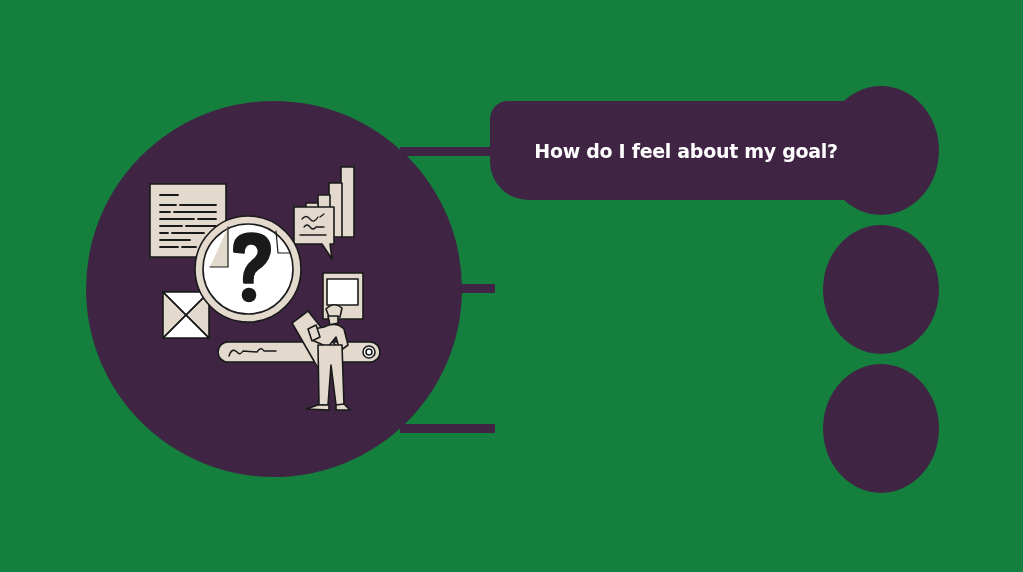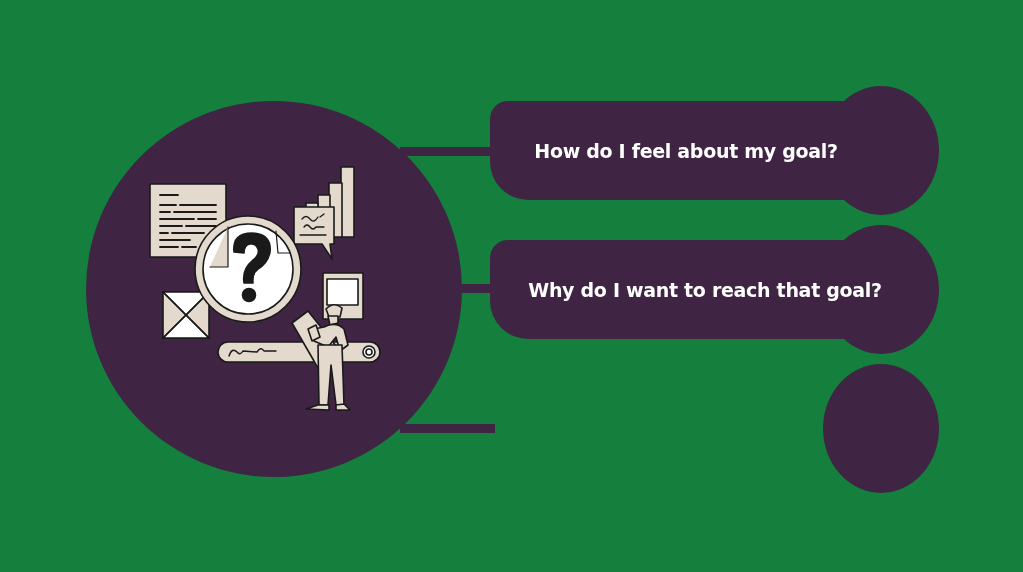--- a/index.html
+++ b/index.html
@@ -162,19 +162,16 @@
       </g>
     </g>
   </svg>
 
   <div class="card-end" style="left:823px; top:86px;"></div>
   <div class="card" style="top:101px;">
     <span class="card-text" style="left:6px;">How do I feel about my goal?</span>
   </div>
 
   <div class="card-end" style="left:823px; top:225px;"></div>
-  <div class="card" style="top:240px;">
-    <span class="card-text" style="left:25px;">Why do I want to reach that goal?</span>
-  </div>
 
   <div class="card-end" style="left:823px; top:364px;"></div>
 
 </div>
 
 </body></html>

